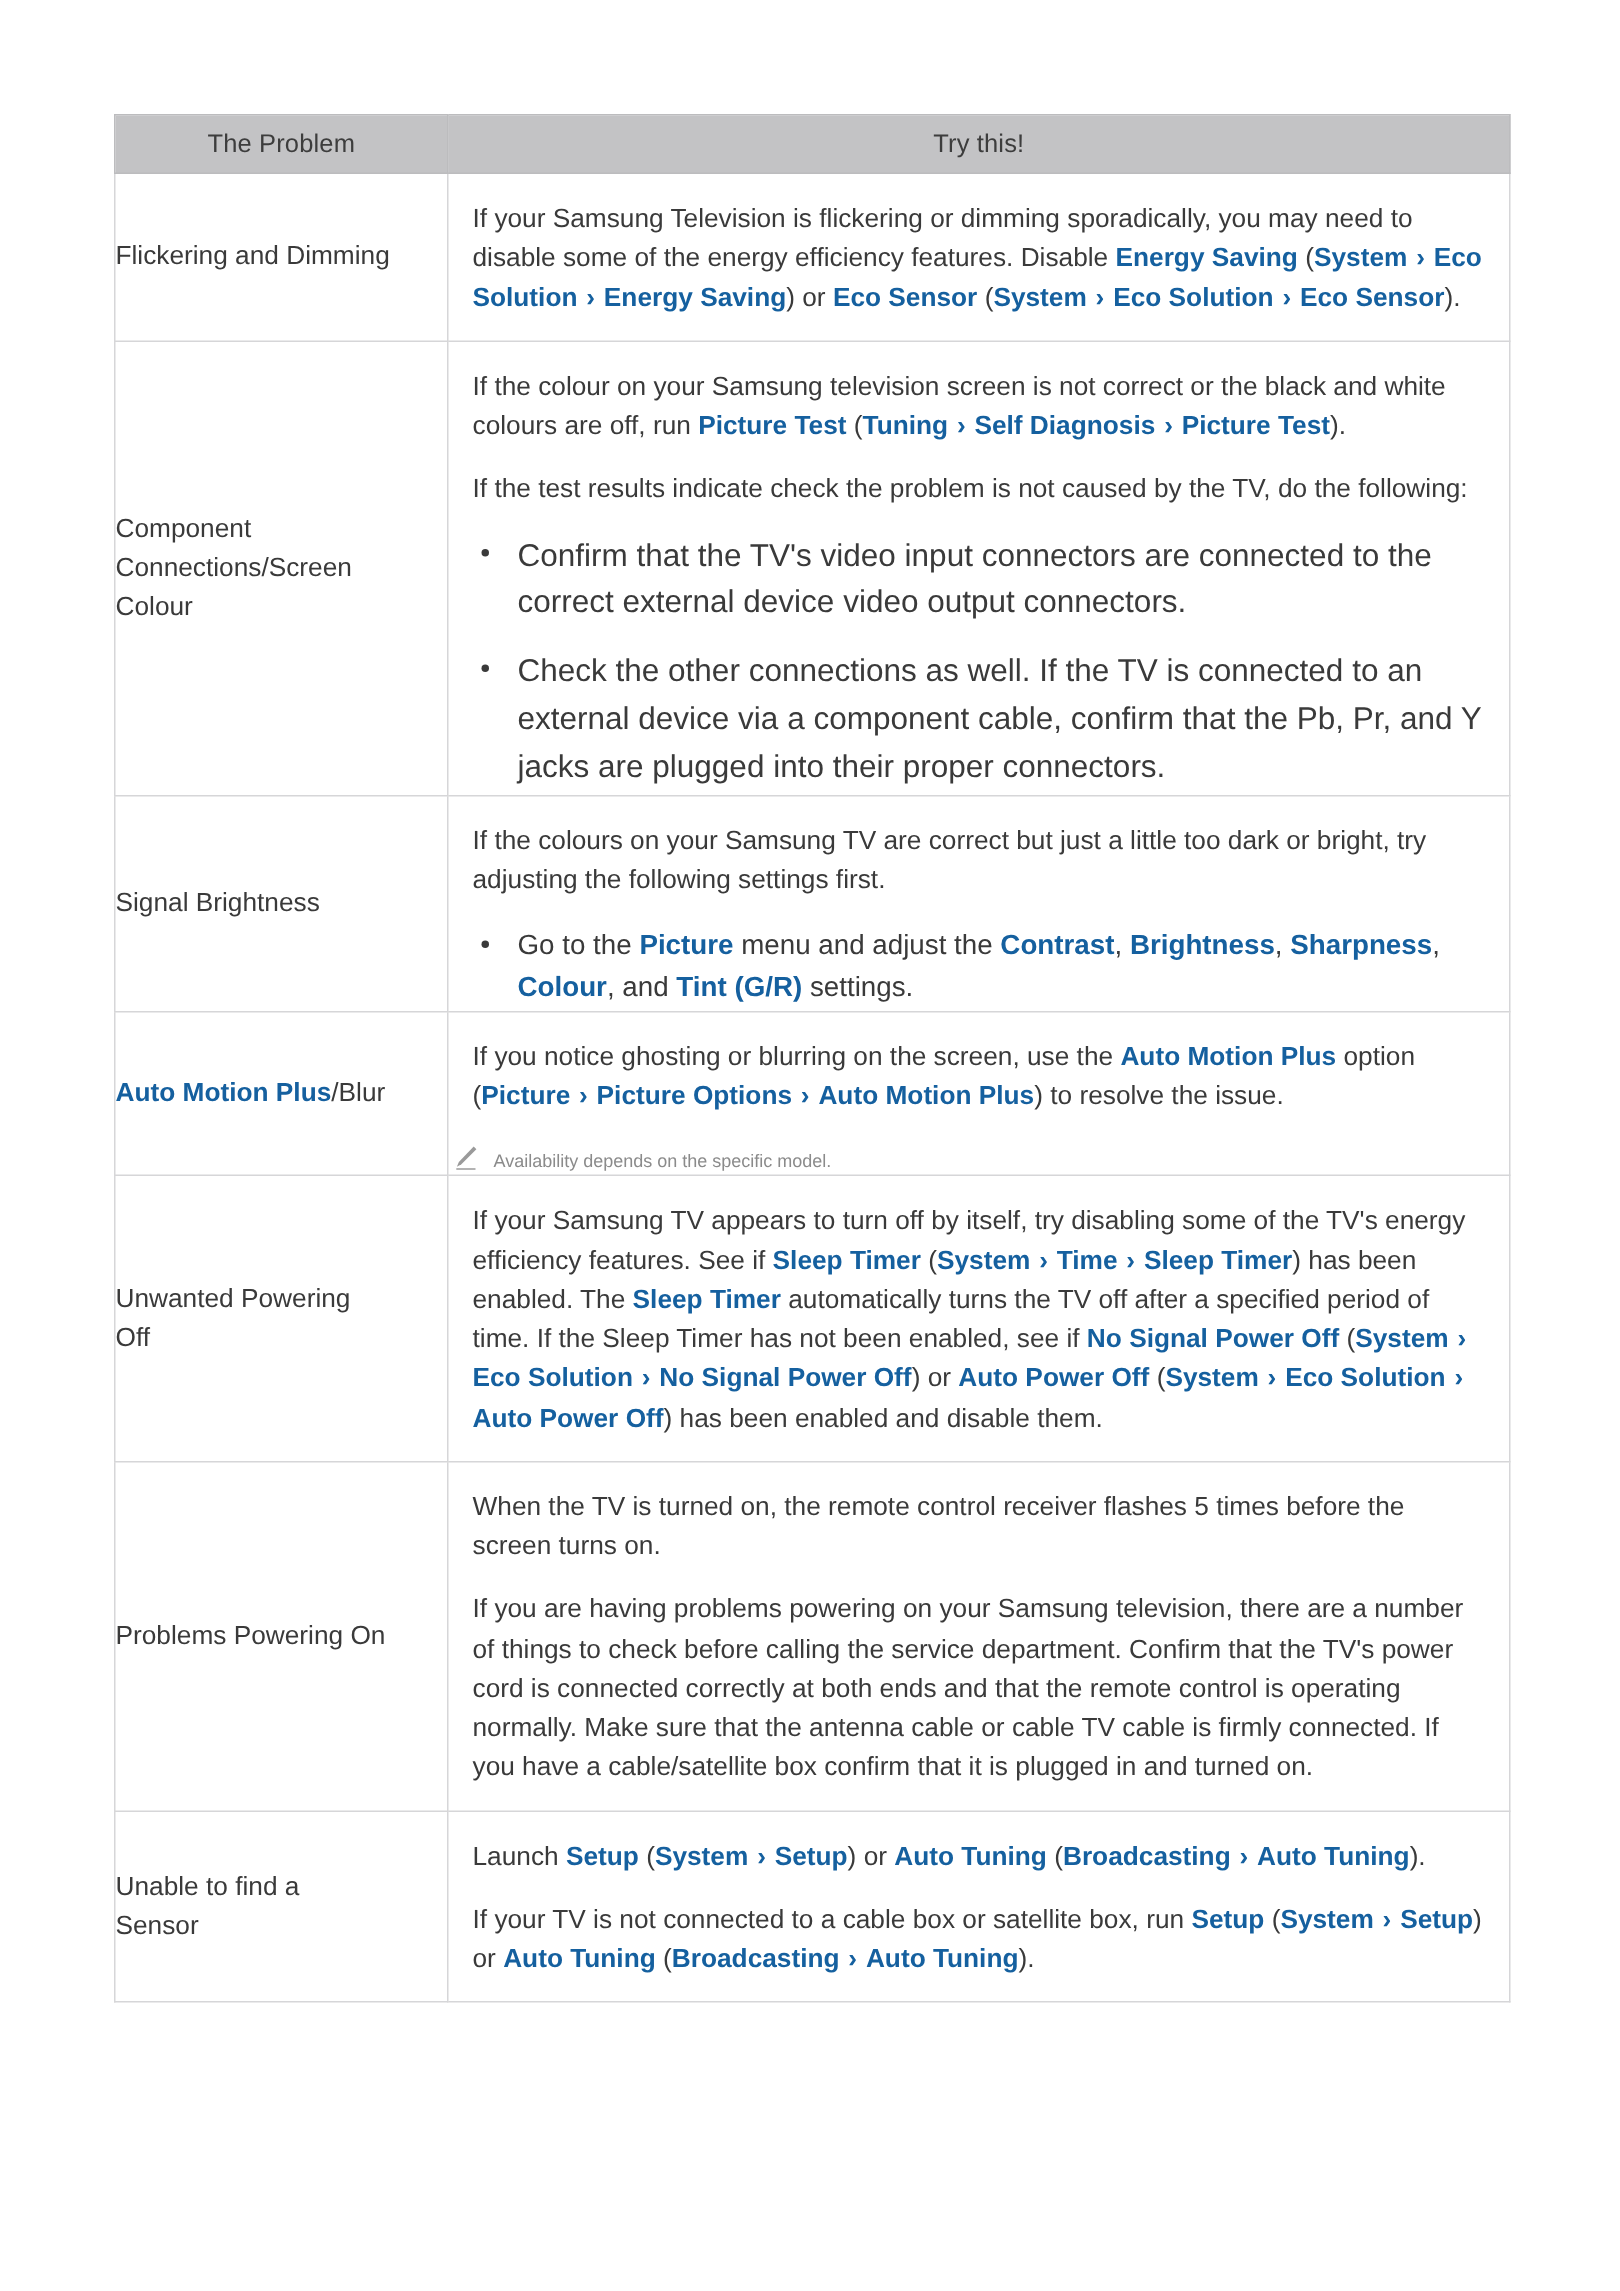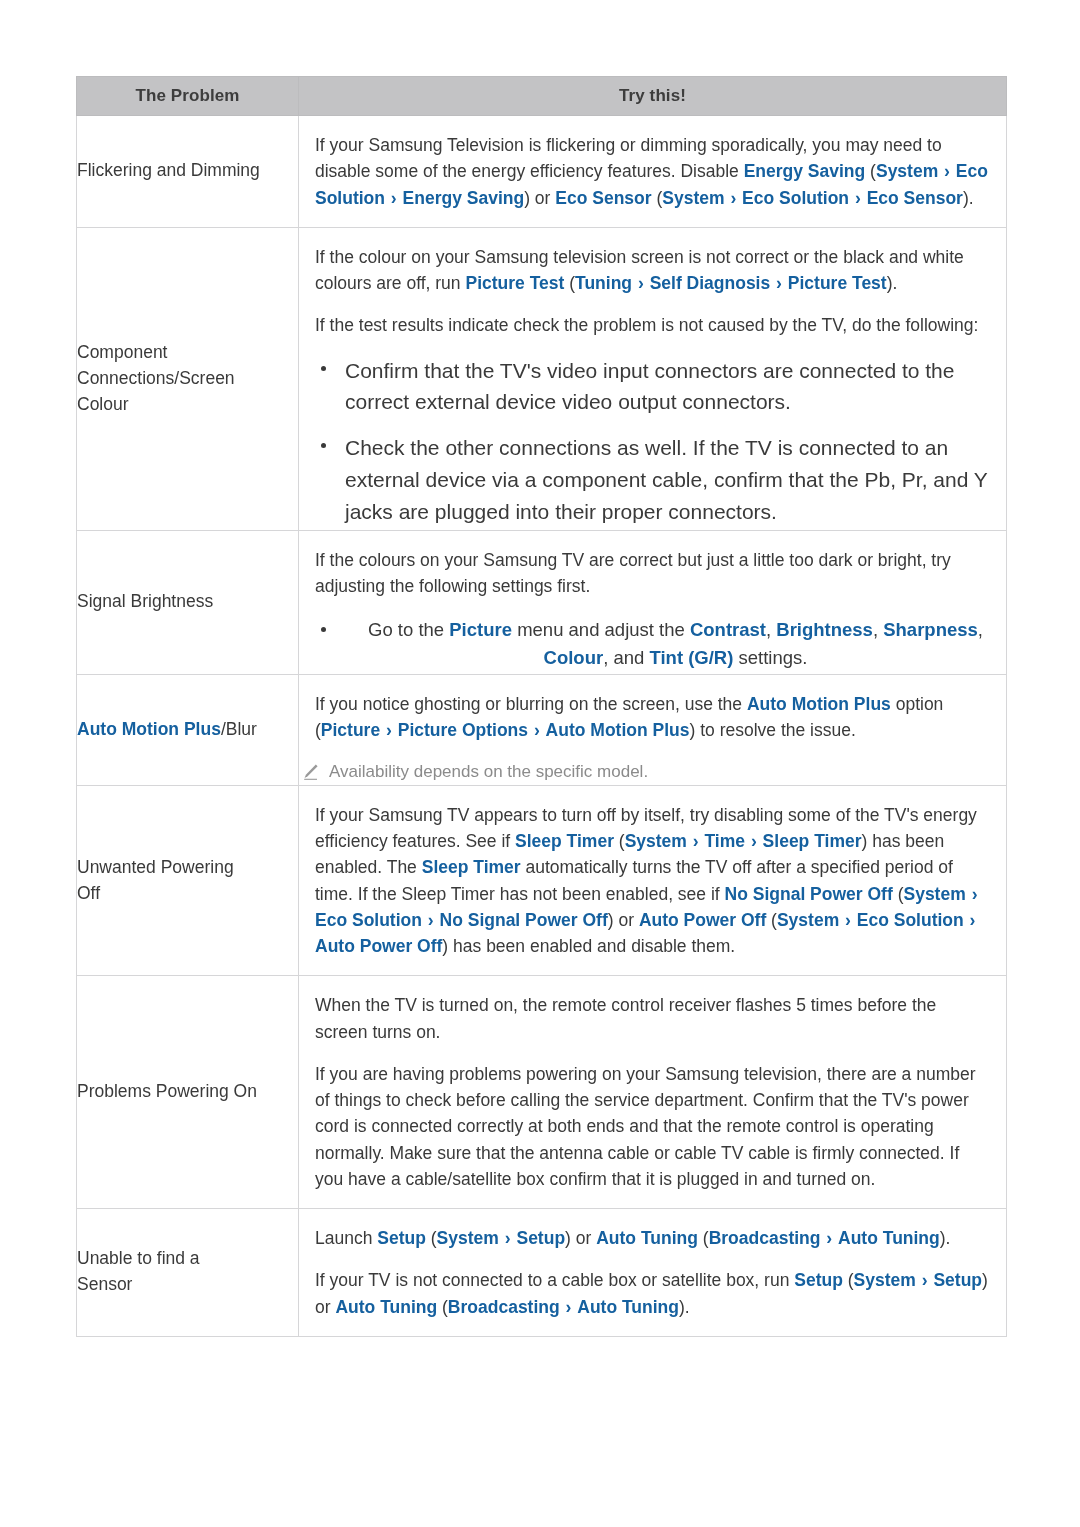--- a/index.html
+++ b/index.html
@@ -31,21 +31,21 @@
 
   table.troubleshoot th,
   table.troubleshoot td {
     border: 1px solid #d6d6d8;
     vertical-align: middle;
     padding: 0;
   }
   table.troubleshoot thead th {
     background: #c3c3c5;
     color: #3d3d3d;
-    font-weight: bold;
+    font-weight: normal;
     font-size: 17px;
     text-align: center;
     height: 38px;
     border-color: #bcbcbe;
     letter-spacing: 0.1px;
   }
   td.problem-cell {
     padding: 14px 16px 14px 18px;
     font-size: 17.5px;
     line-height: 1.48;
@@ -93,28 +93,27 @@
     height: 5px;
     background: #3a3a3a;
     border-radius: 50%;
   }
   ul.bullets.tight li {
     font-size: 18.5px;
     margin-bottom: 0;
   }
   ul.bullets.tight {
     margin-top: 10px;
-    text-align: center;
   }
   .note-line {
     display: flex;
-    align-items: flex-start;
+    align-items: flex-end;
     margin-top: 4px;
     color: #8b8b8b;
-    font-size: 17px;
+    font-size: 12px;
     line-height: 1.5;
   }
   .note-icon {
     flex: 0 0 auto;
     width: 22px;
     height: 22px;
     margin-right: 8px;
     margin-top: 2px;
   }
   .note-icon svg { display: block; }

